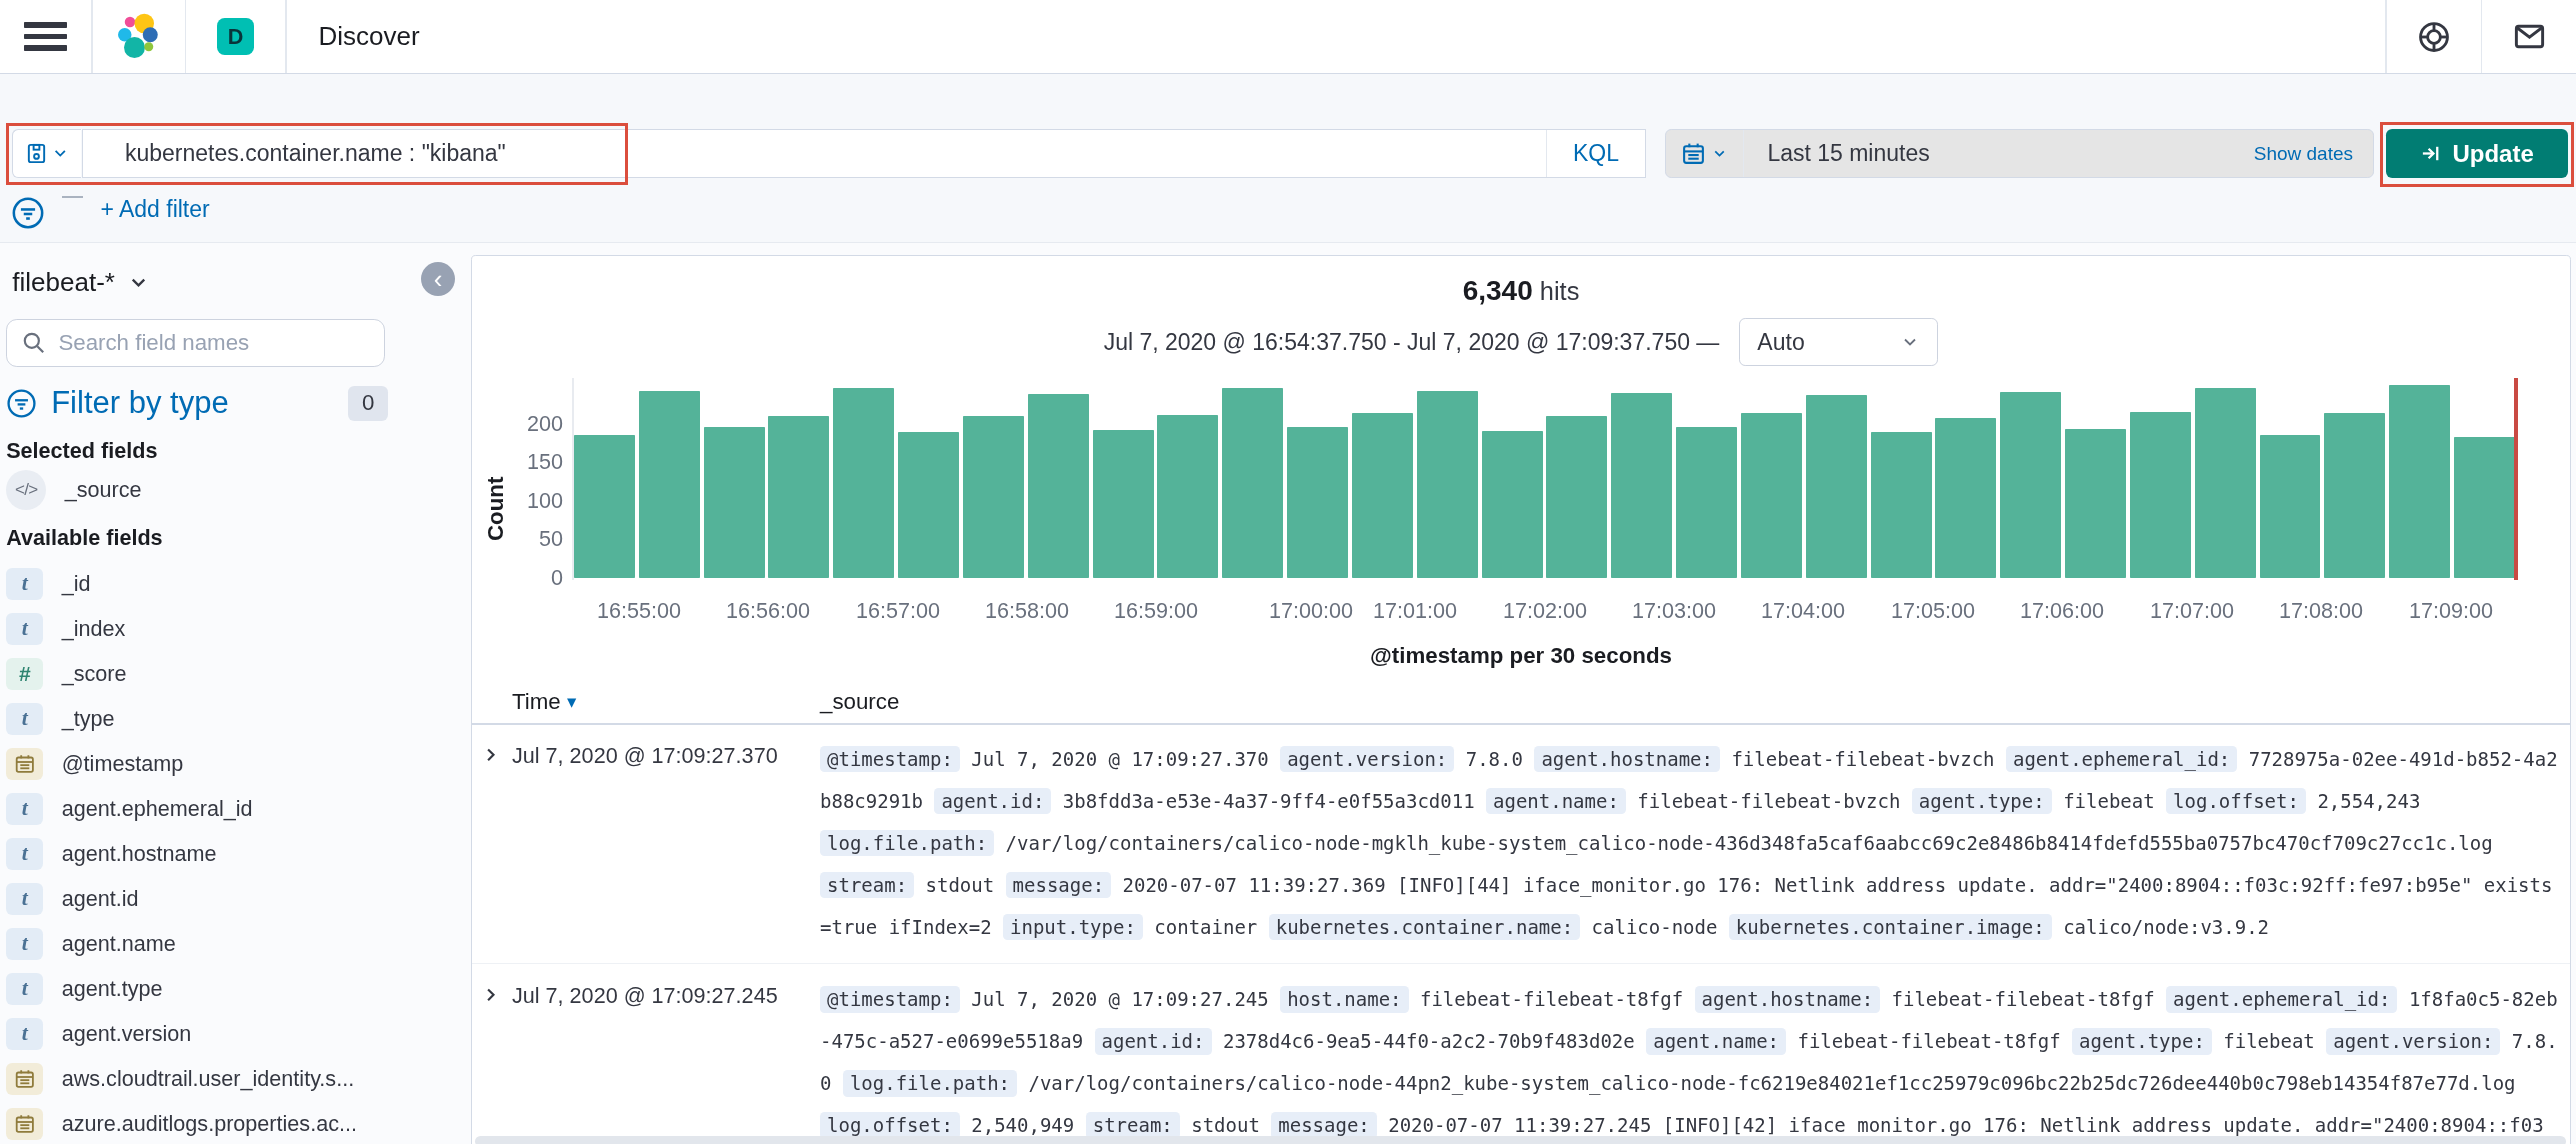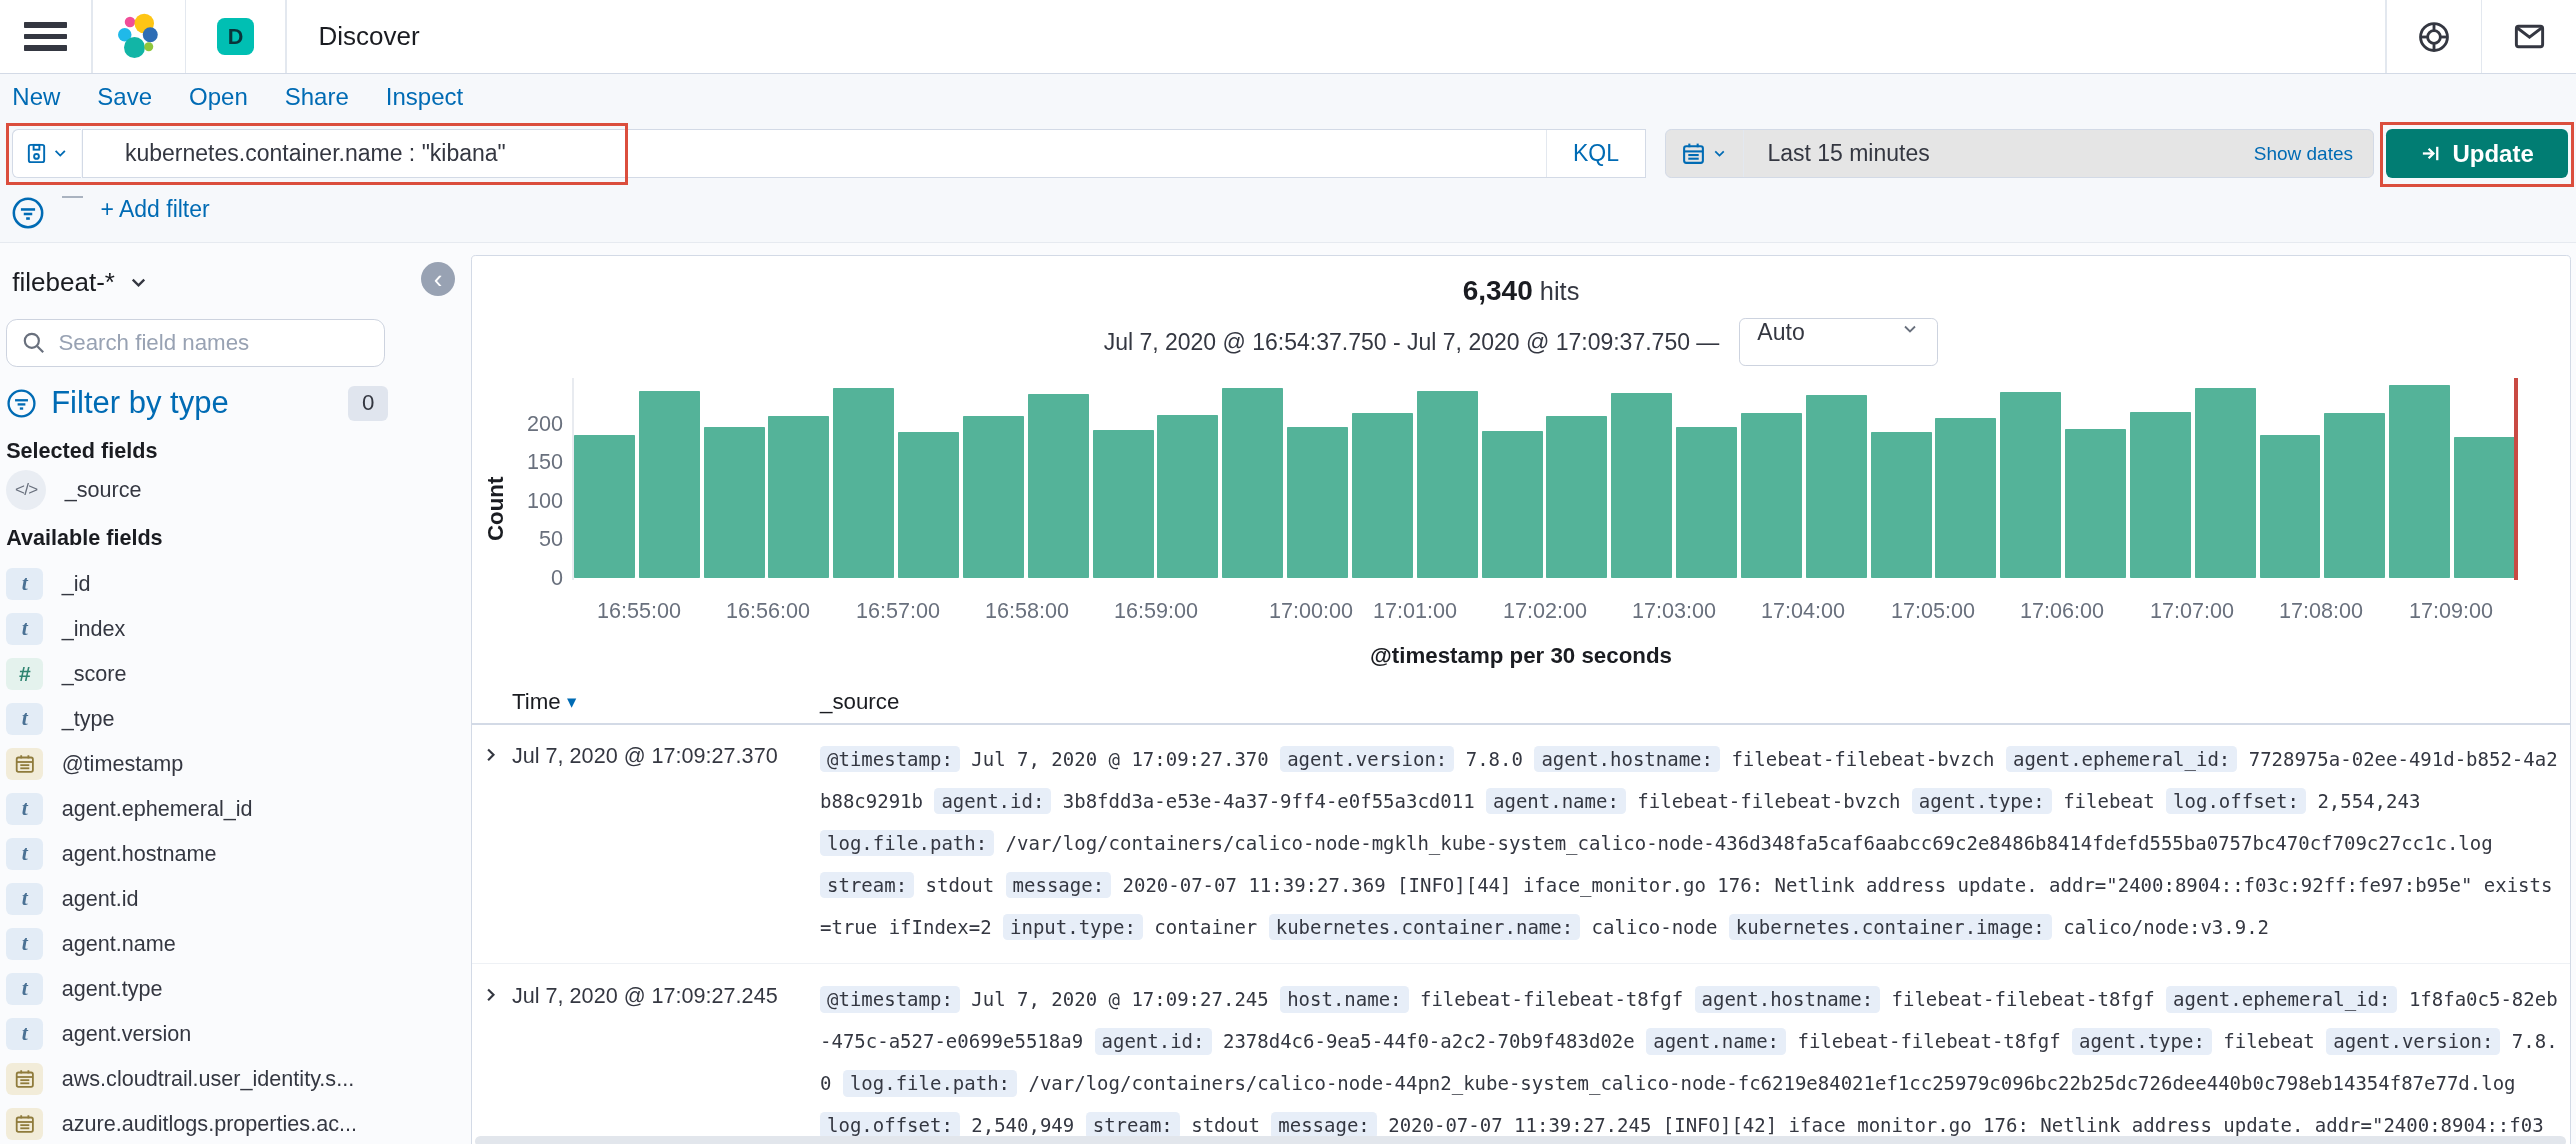--- a/index.html
+++ b/index.html
@@ -60,21 +60,21 @@
   .fbadge.cal{background:#f2ecd9;color:#8f7b3c;}
   .fbadge.src{width:40px;height:40px;border-radius:50%;background:#e9edf3;color:#69707d;font-size:17px;letter-spacing:-0.8px;}
   .field-name{font-size:21.6px;color:#343741;white-space:nowrap;}
 
   
   .card{position:absolute;left:471px;top:255px;width:2100px;height:894px;background:#fff;border:1.5px solid #d3dae6;border-radius:4.6px;box-sizing:border-box;}
   .hits-row{position:absolute;top:18.5px;left:0;width:100%;text-align:center;font-size:25.4px;color:#343741;}
   .hits-count{font-weight:700;font-size:28px;color:#1a1c21;}
   .range-row{position:absolute;top:62px;left:0;width:100%;display:flex;align-items:center;justify-content:center;gap:20px;}
   .range-text{font-size:23px;color:#343741;}
-  .interval-select{width:199px;height:48px;border:1.5px solid #cdd3df;border-radius:6.2px;background:#fff;display:flex;box-sizing:border-box;padding:0 17px;font-size:23px;color:#343741;cursor:pointer;}
+  .interval-select{width:199px;height:48px;border:1.5px solid #cdd3df;border-radius:6.2px;background:#fff;display:flex;align-items:center;box-sizing:border-box;padding:0 17px;font-size:23px;color:#343741;cursor:pointer;}
   .interval-select .sp{flex:1;}
 
   .ylab{position:absolute;left:10.8px;top:285px;transform:rotate(-90deg);transform-origin:left top;font-size:22.3px;font-weight:700;color:#1a1c21;}
   .yticks{position:absolute;left:0;top:122px;width:91px;height:200px;}
   .yticks span{position:absolute;right:0;transform:translateY(50%);font-size:21.6px;color:#69707d;}
   .axis-vline{position:absolute;left:100px;top:122px;width:1.5px;height:202px;background:#e8ebf0;}
   .plot{position:absolute;left:102px;top:122px;width:1941px;height:200px;display:flex;align-items:flex-end;gap:3.9px;}
   .bar{flex:1;border-radius:0.8px;cursor:pointer;}
   .time-marker{position:absolute;left:2042px;top:122px;width:3.9px;height:202px;background:#c94a43;}
   .xlabels{position:absolute;left:102px;top:342px;width:1941px;height:31px;}
@@ -139,27 +139,20 @@
     <div class="vdiv"></div>
     <div class="tb-cell icon-cell">
       <svg width="35" height="35" viewBox="0 0 24 24" fill="none" stroke="#343741" stroke-width="2">
         <rect x="3" y="5" width="18" height="14" rx="1.5"></rect>
           <polyline points="3.5,6 12,12.5 20.5,6"></polyline>
       </svg>
     </div>
   </div>
 
   <div class="chrome">
-    <div class="nav-links" id="nav-links">
-        <span class="nav-link">New</span>
-        <span class="nav-link">Save</span>
-        <span class="nav-link">Open</span>
-        <span class="nav-link">Share</span>
-        <span class="nav-link">Inspect</span>
-      </div>
 
     <div class="save-btn">
       <svg width="23" height="23" viewBox="0 0 24 24" fill="none" stroke="#006bb4" stroke-width="2">
         <rect x="4" y="3" width="16" height="18" rx="2"></rect>
           <rect x="9" y="3" width="6" height="5"></rect>
           <circle cx="12" cy="15" r="2.5"></circle>
       </svg>
       <svg width="18.5" height="18.5" viewBox="0 0 24 24" fill="none" stroke="#006bb4" stroke-width="2.4">
         <polyline points="6,9 12,15 18,9"></polyline>
       </svg>

